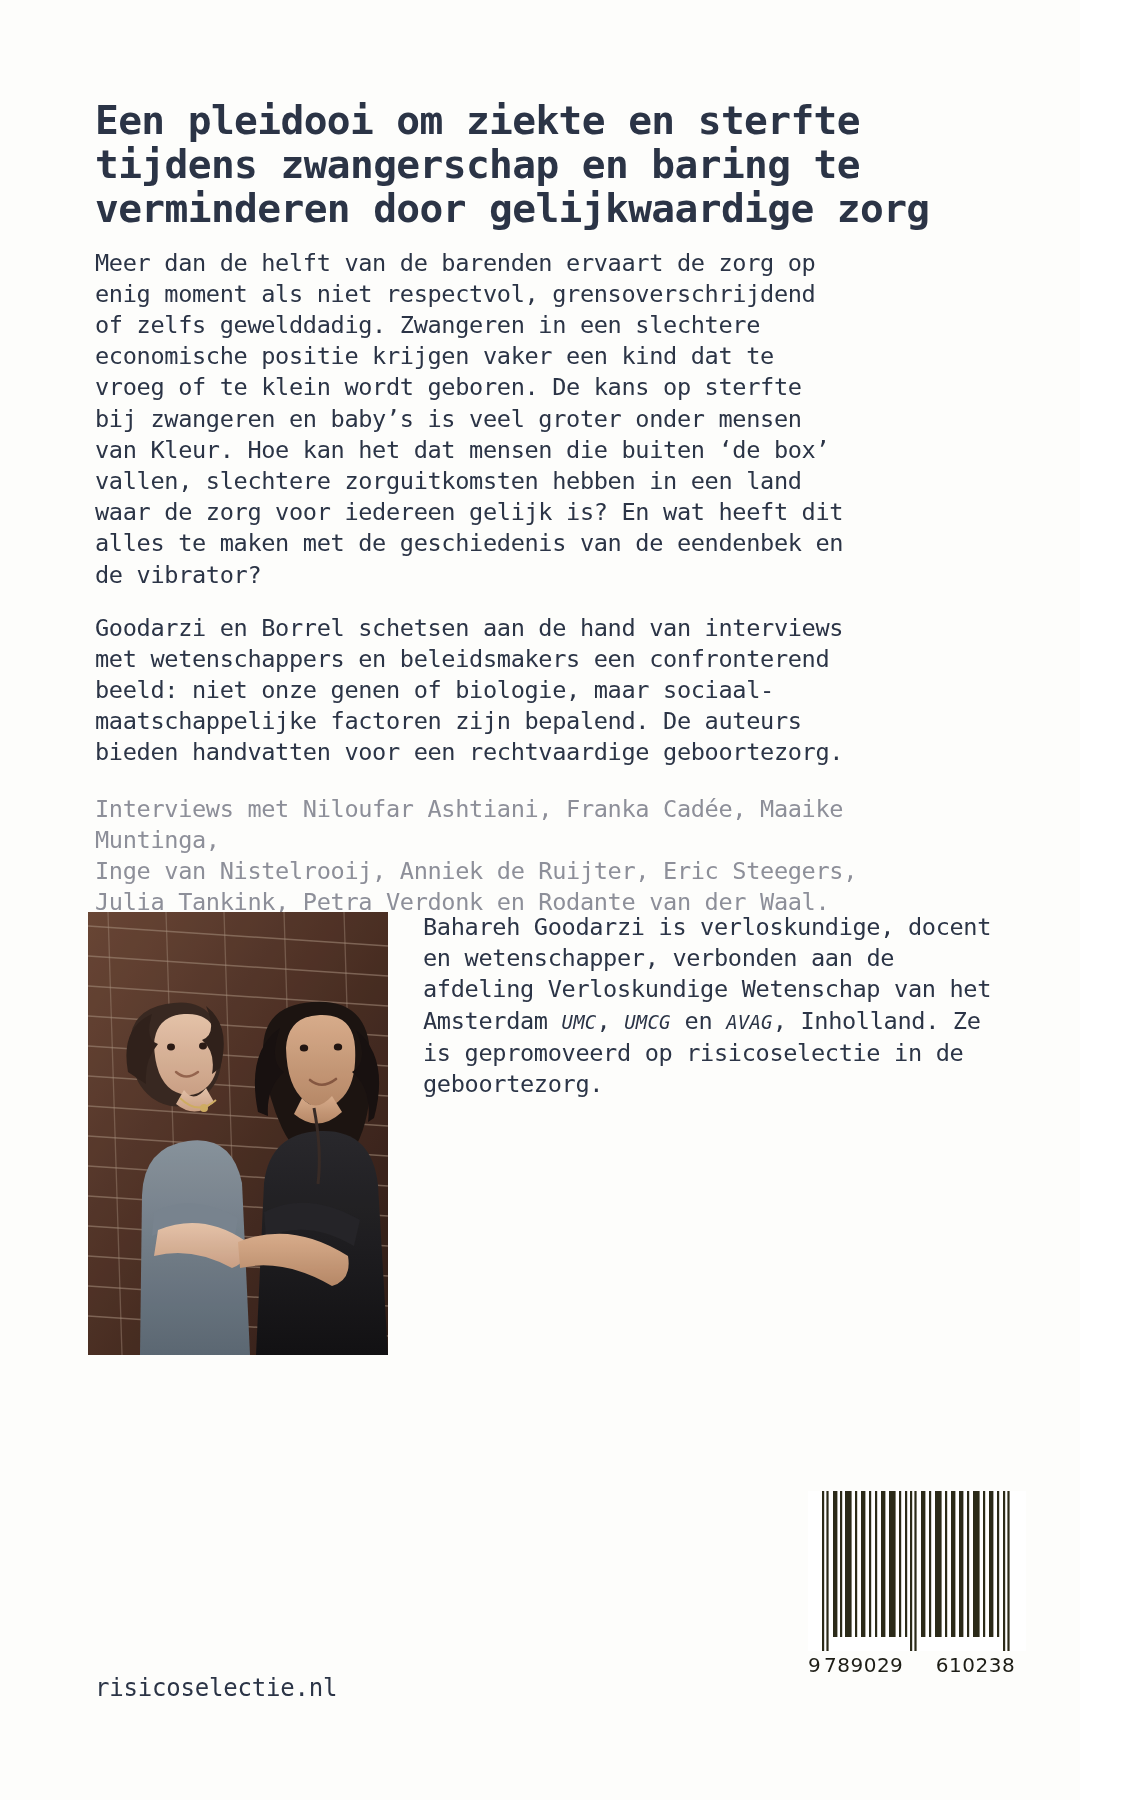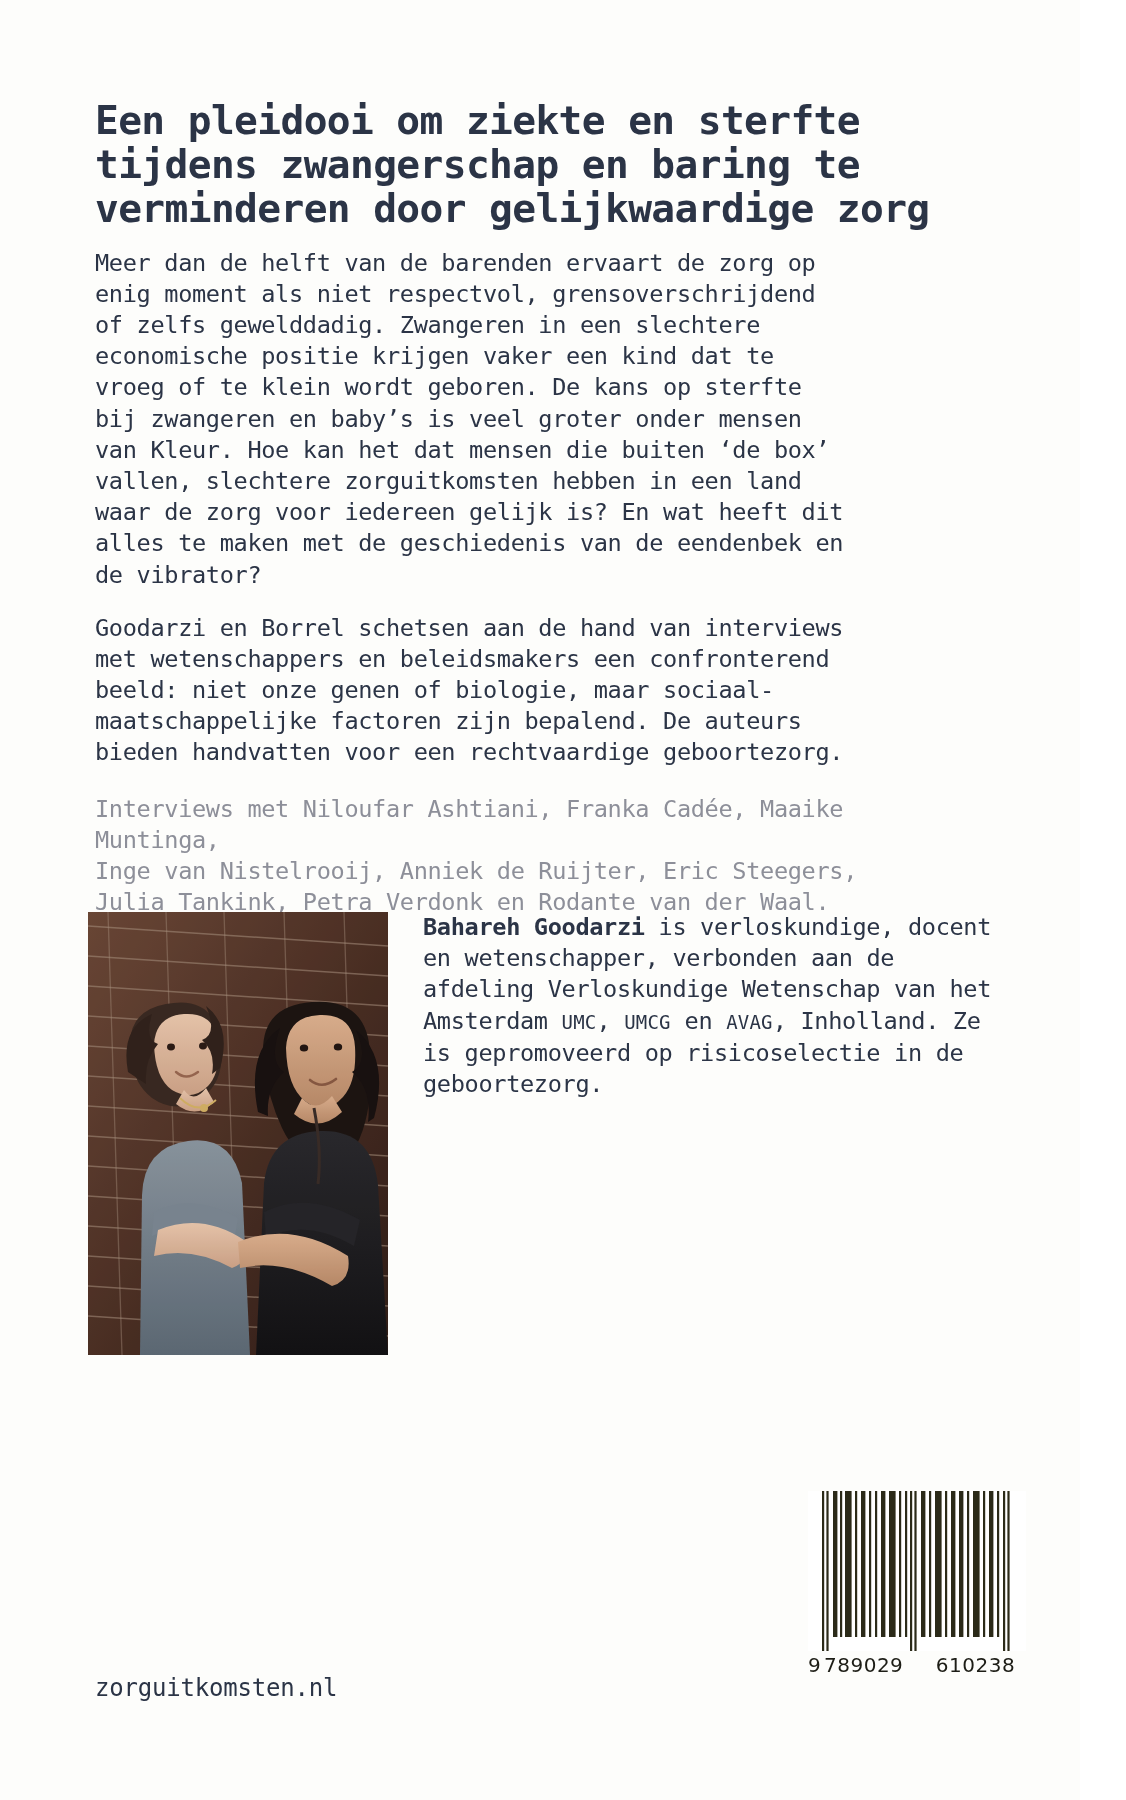--- a/index.html
+++ b/index.html
@@ -81,25 +81,26 @@
   .bios {
     flex: 1 1 auto;
     padding-left: 35px;
     color: #2b3446;
     font-size: 23.6px;
     line-height: 31.2px;
     letter-spacing: -0.35px;
   }
   .bio-p { margin: 0 0 29px 0; }
   .bio-p:last-child { margin-bottom: 0; }
-  .nm { font-weight: 700; }
+  .nm { font-weight: 400; }
   .it { font-style: italic; }
   .sc {
     font-size: 19px;
     letter-spacing: 0.2px;
+    font-style: italic;
   }
 
   
   .site {
     position: absolute;
     left: 95px;
     top: 1674px;
     color: #2b3446;
     font-size: 24px;
     letter-spacing: -0.2px;
@@ -253,21 +254,21 @@
     <div class="bios">
 
       <p class="bio-p">
         <span class="nm">Bahareh Goodarzi</span><span> is </span><span>verloskundige, docent en </span><span>wetenschapper, verbonden aan </span><span>de afdeling Verloskundige </span><span>Wetenschap van het Amsterdam </span><span class="sc">UMC</span><span>, </span><span class="sc">UMCG</span><span> en </span><span class="sc">AVAG</span><span>, Inholland. Ze is </span><span>gepromoveerd op risicoselectie </span><span>in de geboortezorg.</span>
       </p>
 
 
     </div>
   </div>
 
-  <div class="site">zorguitkomsten.nl</div>
+  <div class="site">risicoselectie.nl</div>
 
   <div class="barcode-box">
     <svg class="barcode-bars" viewBox="0 0 218 160" preserveAspectRatio="none">
       <rect x="0" y="0" width="218" height="160" fill="#ffffff"></rect>
       <g fill="#2b2a18">
         <rect x="14" y="0" width="2.2" height="160"></rect>
         <rect x="18.4" y="0" width="2.2" height="160"></rect>
         <rect x="25" y="0" width="4.4" height="146"></rect>
         <rect x="32" y="0" width="2.2" height="146"></rect>
         <rect x="37" y="0" width="6.6" height="146"></rect>

